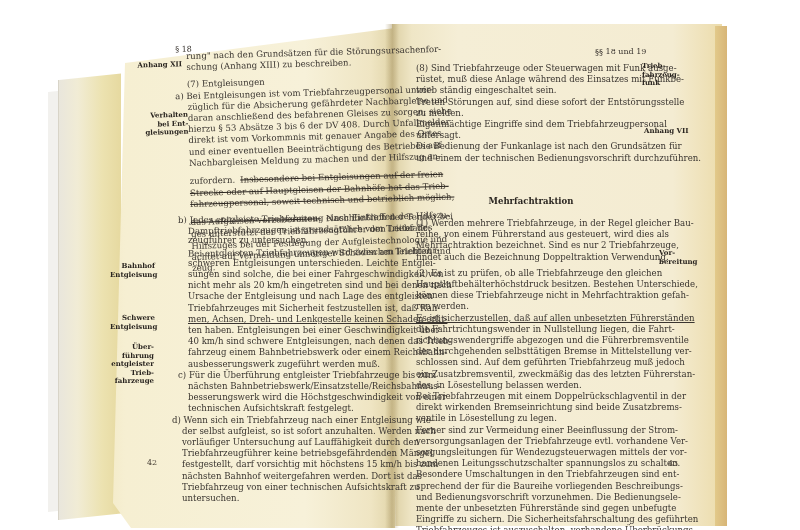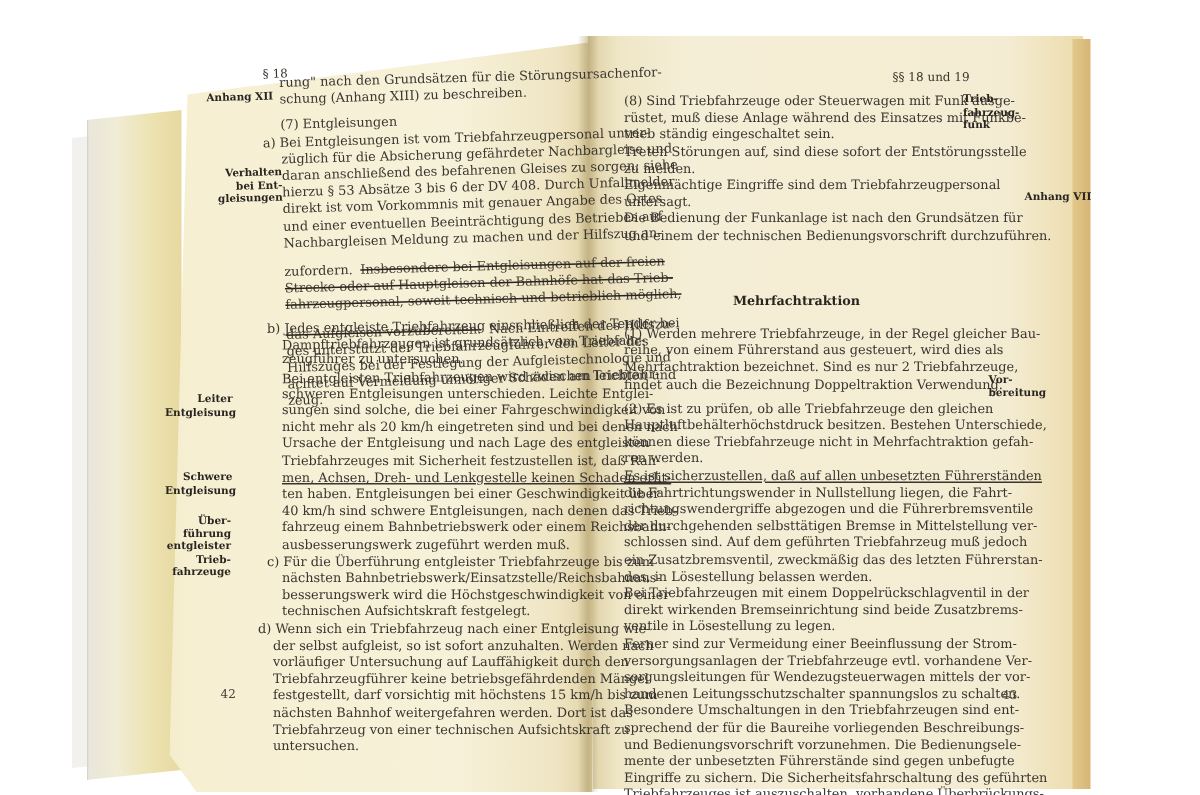--- a/index.html
+++ b/index.html
@@ -92,21 +92,21 @@
     <div class="txt" style="position:relative;left:4px;">der selbst aufgleist, so ist sofort anzuhalten. Werden nach</div>
     <div class="txt" style="position:relative;left:4px;">vorläufiger Untersuchung auf Lauffähigkeit durch den</div>
     <div class="txt" style="position:relative;left:4px;">Triebfahrzeugführer keine betriebsgefährdenden Mängel</div>
     <div class="txt" style="position:relative;left:4px;">festgestellt, darf vorsichtig mit höchstens 15 km/h bis zum</div>
     <div class="txt" style="position:relative;left:4px;">nächsten Bahnhof weitergefahren werden. Dort ist das</div>
     <div class="txt" style="position:relative;left:4px;">Triebfahrzeug von einer technischen Aufsichtskraft zu</div>
     <div class="txt" style="position:relative;left:4px;">untersuchen.</div>
   </div>
 
   <div class="margin-note" style="left:110px;top:262px;width:45px;">
-    <div>Leiter</div>
+    <div>Bahnhof</div>
     <div>Entgleisung</div>
   </div>
   <div class="margin-note" style="left:110px;top:314px;width:45px;">
     <div>Schwere</div>
     <div>Entgleisung</div>
   </div>
   <div class="margin-note" style="left:110px;top:343px;width:44px;">
     <div>Über-</div>
     <div>führung</div>
     <div>entgleister</div>
@@ -128,21 +128,21 @@
     <div class="txt" style="position:relative;">untersagt.</div>
     <div class="txt" style="position:relative;">Die Bedienung der Funkanlage ist nach den Grundsätzen für</div>
     <div class="txt" style="position:relative;">und einem der technischen Bedienungsvorschrift durchzuführen.</div>
   </div>
 
   <div class="margin-note" style="left:642px;top:62px;width:40px;text-align:left;">
     <div>Trieb-</div>
     <div>fahrzeug-</div>
     <div>funk</div>
   </div>
-  <div class="margin-note" style="left:644px;top:127px;width:50px;text-align:left;margin-left:39px;">Anhang VII</div>
+  <div class="margin-note" style="left:644px;top:127px;width:50px;text-align:left;">Anhang VII</div>
 
   <div class="heading bold" style="left:416px;top:196px;width:230px;">Mehrfachtraktion</div>
 
   <div style="position:absolute;left:416px;top:218px;">
     <div class="txt" style="position:relative;">(1) Werden mehrere Triebfahrzeuge, in der Regel gleicher Bau-</div>
     <div class="txt" style="position:relative;">reihe, von einem Führerstand aus gesteuert, wird dies als</div>
     <div class="txt" style="position:relative;">Mehrfachtraktion bezeichnet. Sind es nur 2 Triebfahrzeuge,</div>
     <div class="txt" style="position:relative;">findet auch die Bezeichnung Doppeltraktion Verwendung.</div>
     <div style="height:5px"></div>
     <div class="txt" style="position:relative;">(2) Es ist zu prüfen, ob alle Triebfahrzeuge den gleichen</div>

